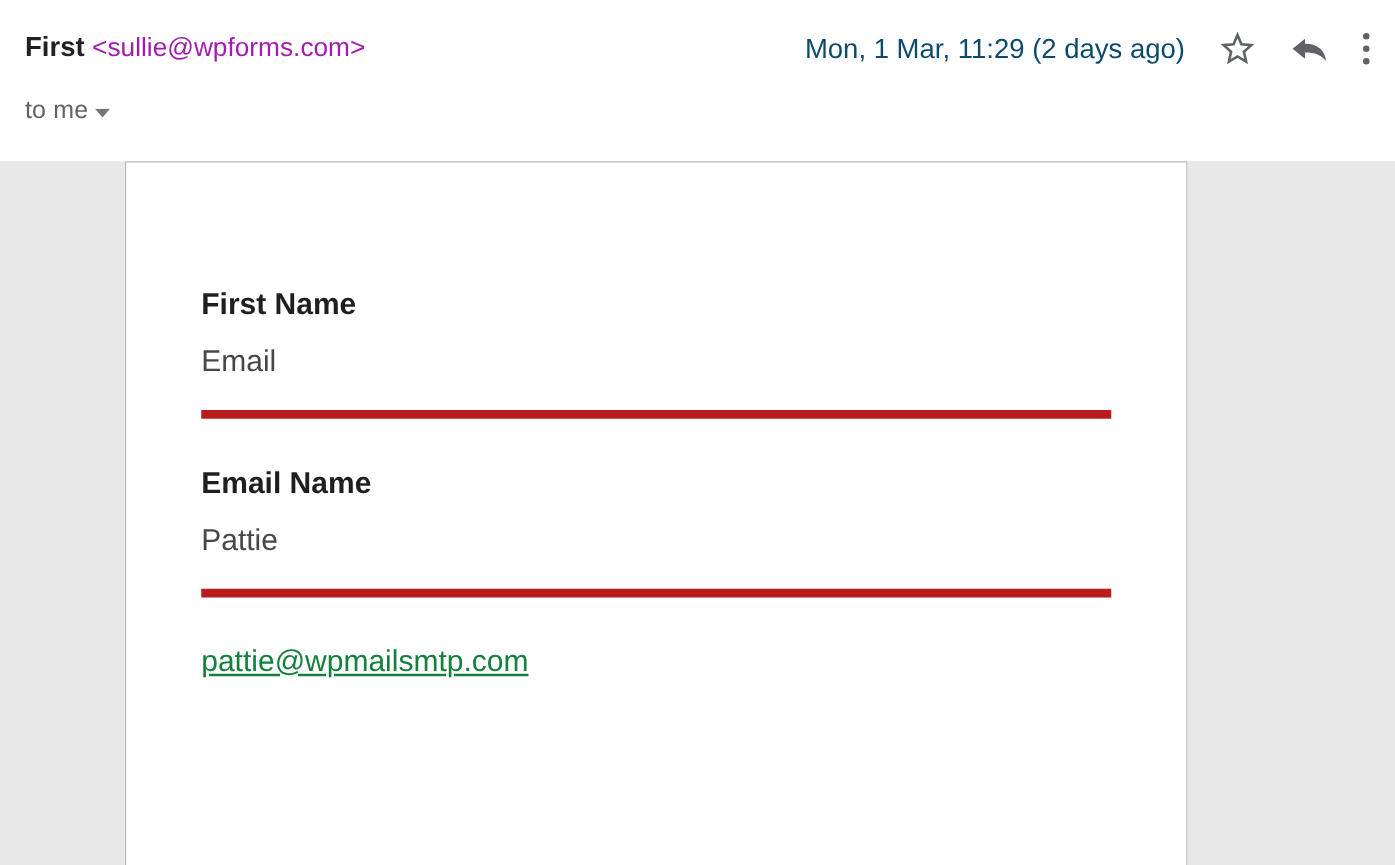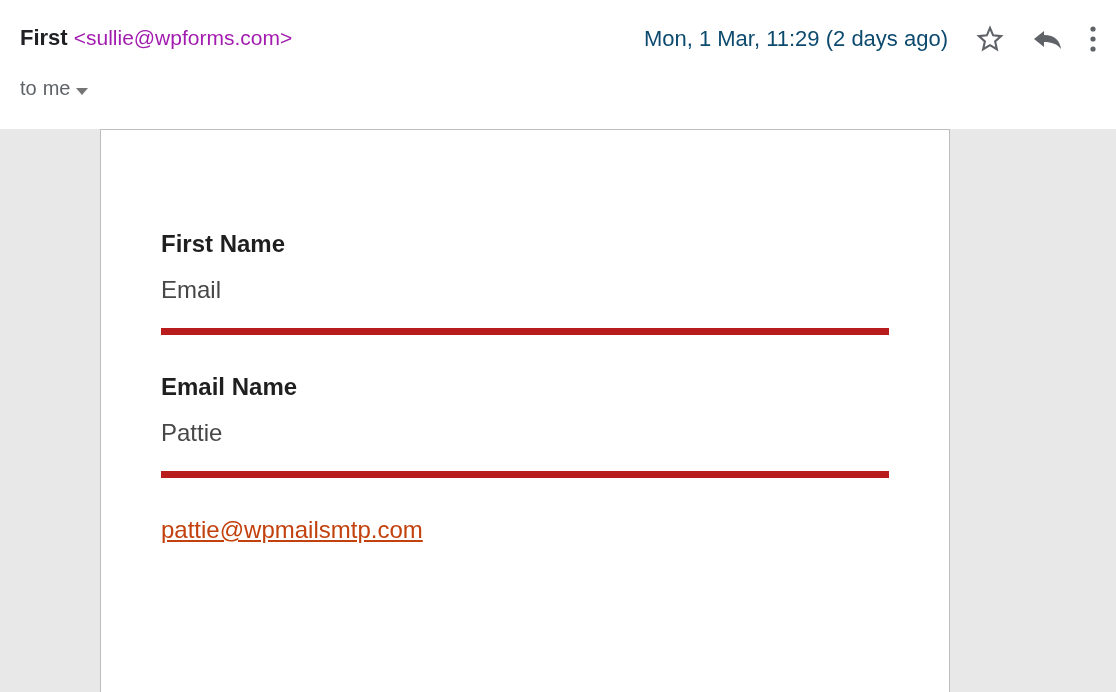--- a/index.html
+++ b/index.html
@@ -94,21 +94,21 @@
       font-weight: bold;
       color: #1f1f1f;
       font-size: 24px;
       margin-bottom: 18px;
     }
     .field-value {
       color: #474747;
       font-size: 24px;
     }
     .field-value.link {
-      color: #c2410c;
+      color: #15803d;
       text-decoration: underline;
       cursor: pointer;
     }
   </style>
 </head>
 <body>
 
 <div class="email-header">
   <div class="sender-block">
     <div class="sender-line">

